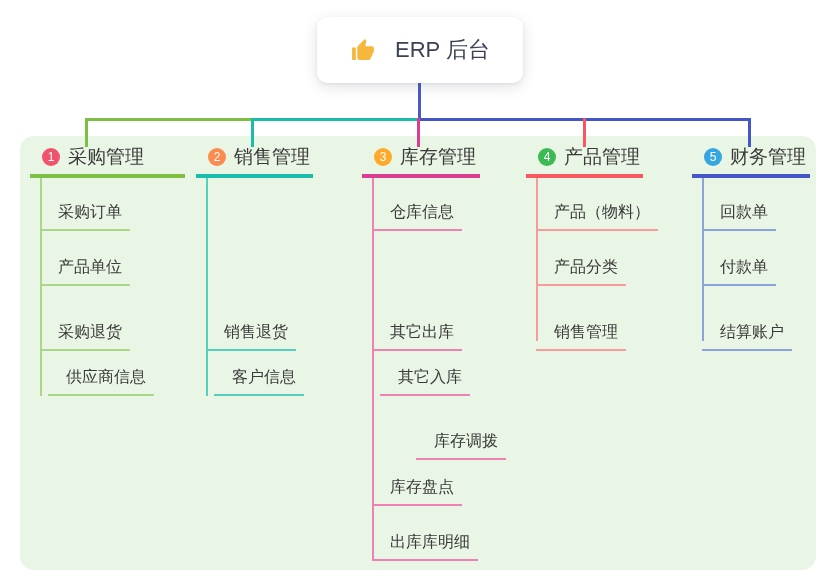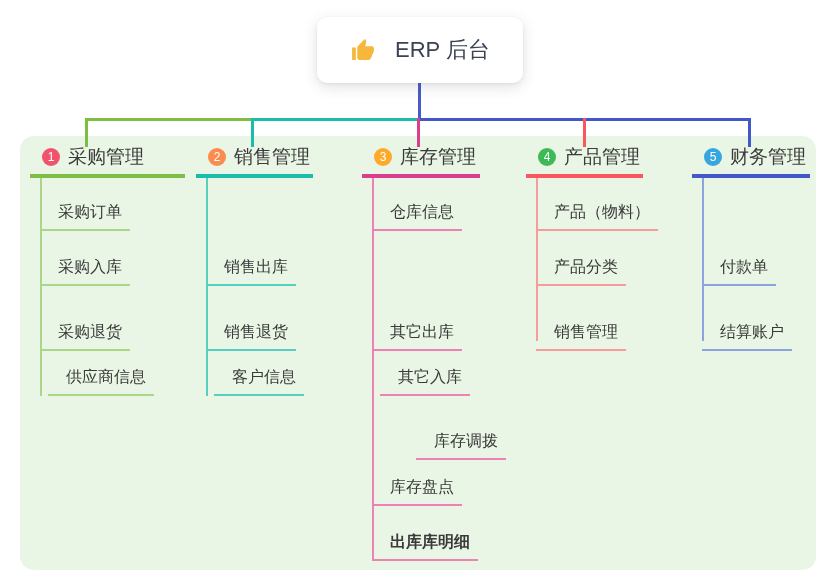--- a/index.html
+++ b/index.html
@@ -88,21 +88,21 @@
     left: 10px;
     white-space: nowrap;
     font-size: 16px; line-height: 22px;
     padding: 0 8px 6px 18px;
     border-bottom: 2px solid var(--cl);
     color: #3a3a3a;
     cursor: default;
   }
   .r0 { top: 55px; }  .r1 { top: 110px; } .r2 { top: 175px; }
   .r3 { top: 220px; margin-left: 8px; } .r4 { top: 284px; margin-left: 44px; } .r5 { top: 330px; }
-  .r6 { top: 385px; font-weight: bold; }
+  .r6 { top: 385px; }
 </style>
 </head>
 <body>
 
 <div class="stage">
 
   <div class="panel" style="background: rgb(234, 246, 229);"></div>
 
   <div class="stem" style="background: rgb(74, 90, 201);"></div>
   <div class="bus s1" style="background: rgb(125, 191, 66);"></div>
@@ -121,32 +121,31 @@
     <span>ERP 后台</span>
   </div>
 
   <div class="branch b1" style="--c: #7dbf42; --cl: #a9d687; --badge: #f0546c;">
     <div class="head">
       <span class="badge">1</span>
       <span>采购管理</span>
     </div>
     <div class="vline"></div>
     <div class="child r0">采购订单</div>
-    <div class="child r1">采购入库</div>
+    <div class="child r1">产品单位</div>
     <div class="child r2">采购退货</div>
     <div class="child r3">供应商信息</div>
   </div>
 
   <div class="branch b2" style="--c: #1abdab; --cl: #56cec0; --badge: #fb8b4e;">
     <div class="head">
       <span class="badge">2</span>
       <span>销售管理</span>
     </div>
     <div class="vline"></div>
-    <div class="child r1">销售出库</div>
     <div class="child r2">销售退货</div>
     <div class="child r3">客户信息</div>
   </div>
 
   <div class="branch b3" style="--c: #d93e90; --cl: #ee82b4; --badge: #fea92a;">
     <div class="head">
       <span class="badge">3</span>
       <span>库存管理</span>
     </div>
     <div class="vline"></div>
@@ -168,17 +167,18 @@
     <div class="child r1">产品分类</div>
     <div class="child r2">销售管理</div>
   </div>
 
   <div class="branch b5" style="--c: #4457c8; --cl: #8ca3db; --badge: #36a6e0;">
     <div class="head">
       <span class="badge">5</span>
       <span>财务管理</span>
     </div>
     <div class="vline"></div>
+    <div class="child r0">回款单</div>
     <div class="child r1">付款单</div>
     <div class="child r2">结算账户</div>
   </div>
 
 </div>
 
 </body></html>

